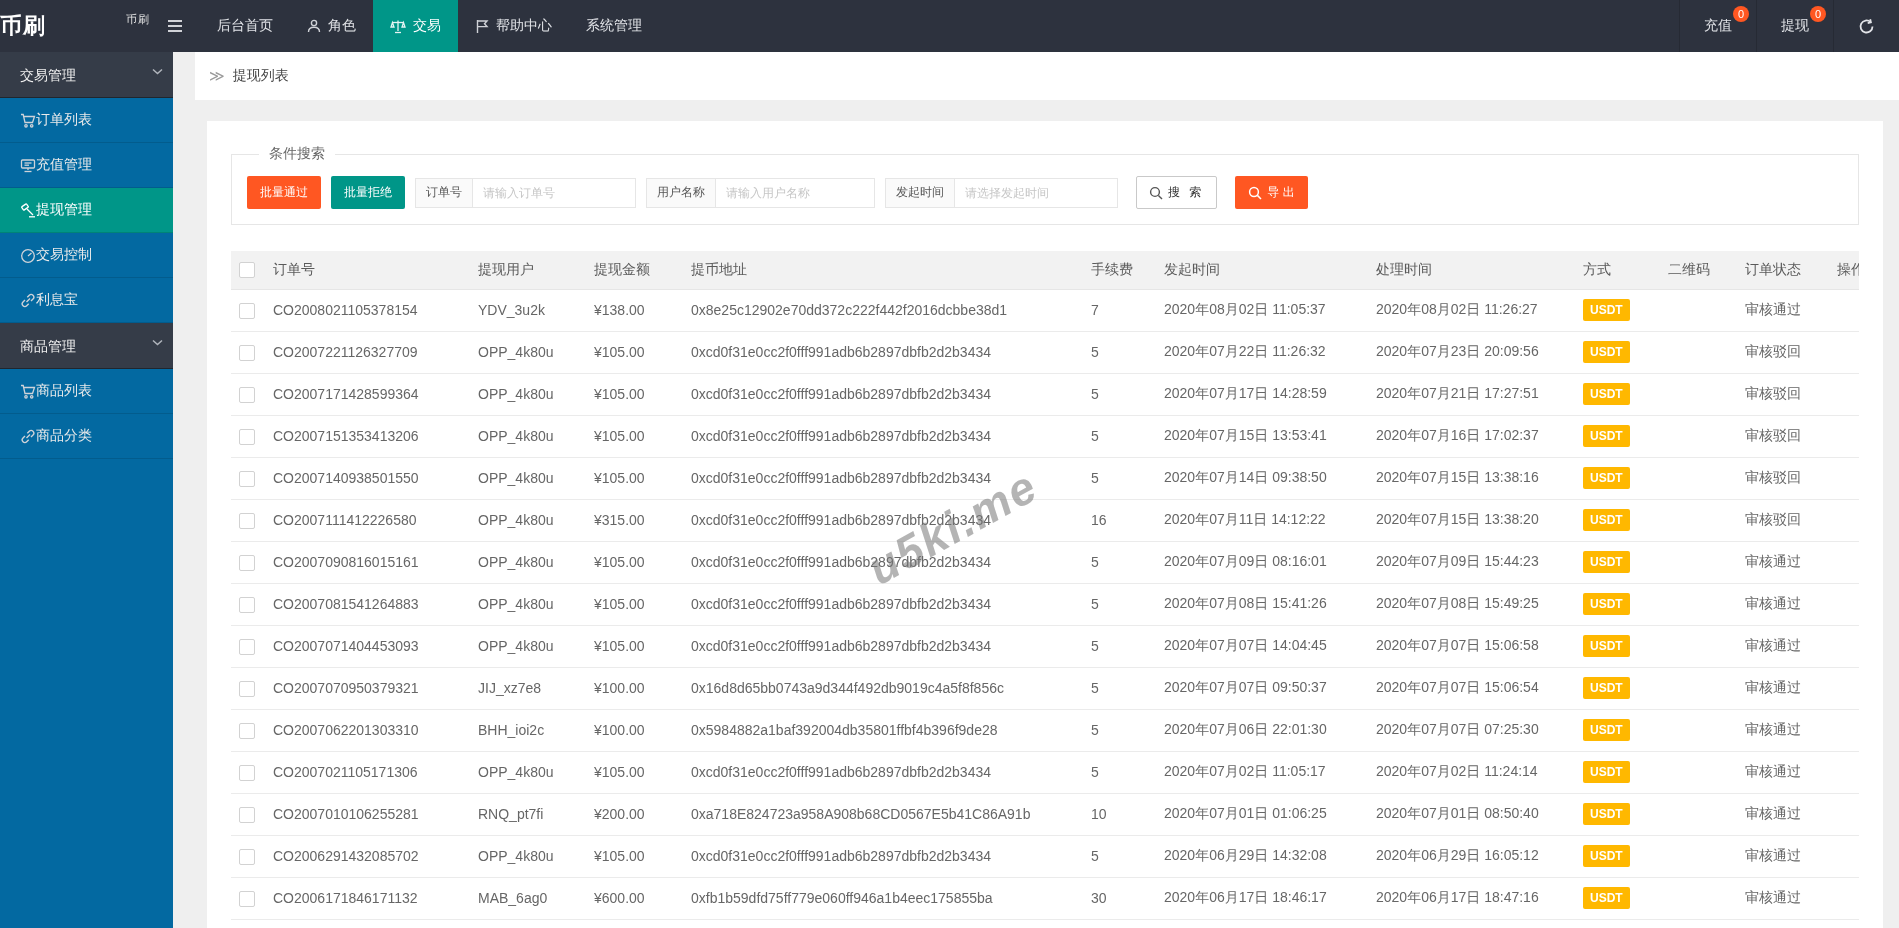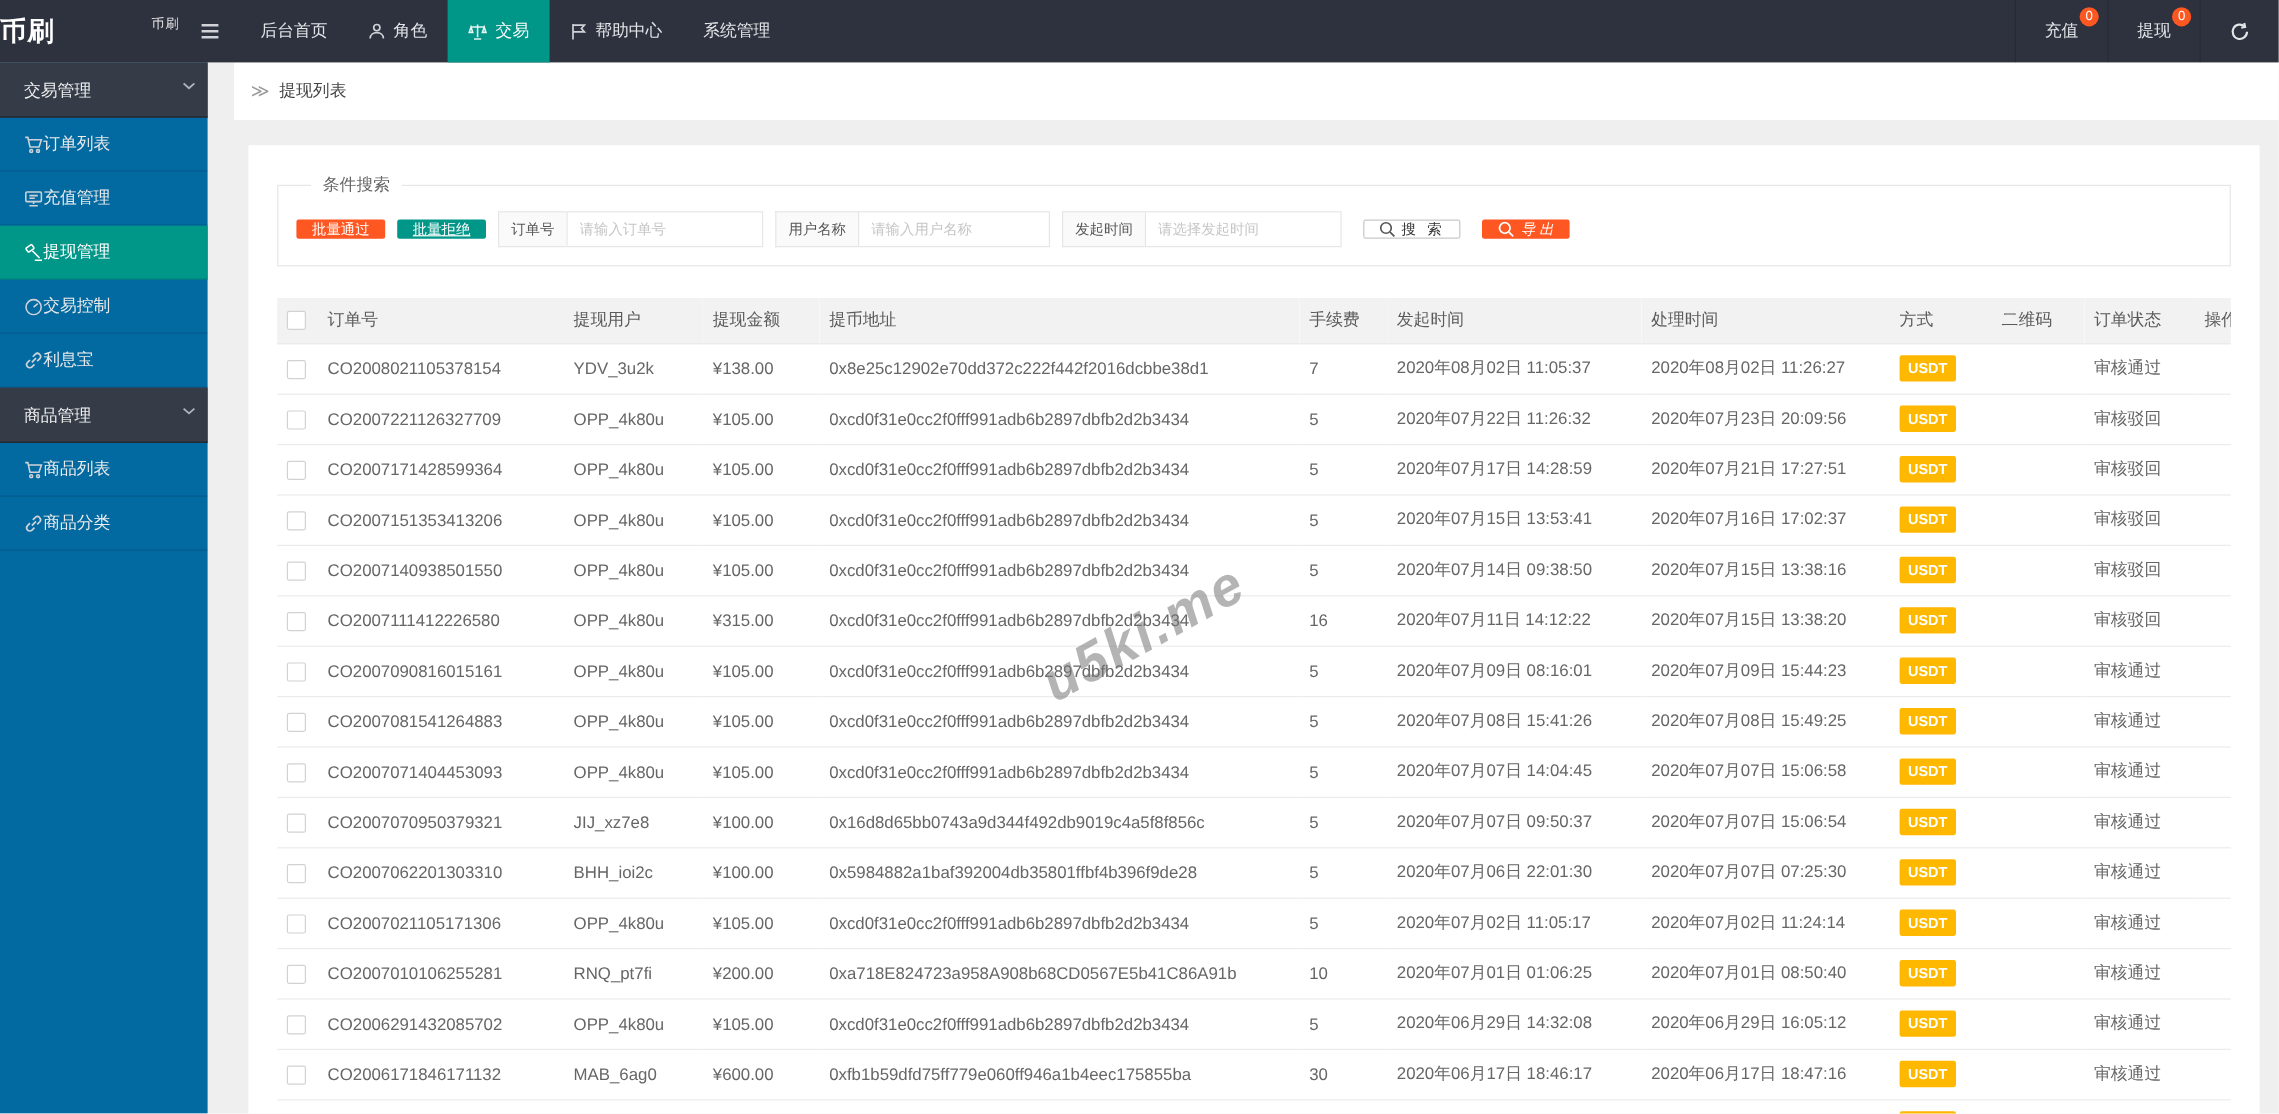--- a/index.html
+++ b/index.html
@@ -35,25 +35,25 @@
   .breadcrumb-bar { margin-left:195px; height:48px; background:#fff; display:flex; align-items:center; padding-left:14px; font-size:14px; color:#444; }
   .breadcrumb-bar .crumb-icon { color:#9a9a9a; font-size:15px; margin-right:8px; }
 
   
   .content { margin-left:195px; padding:21px 16px 0 12px; }
   .card { background:#fff; min-height:810px; padding:24px; }
 
   fieldset.search-fieldset { border:1px solid #e6e6e6; padding:13px 15px 15px; }
   fieldset.search-fieldset legend { font-size:14px; color:#666; padding:0 10px; margin-left:12px; }
   .search-row { display:flex; align-items:center; gap:10px; }
-  .btn { height:16px; border:none; border-radius:2px; color:#fff; font-size:12px; padding:0 13px; cursor:pointer; display:inline-flex; align-items:center; gap:5px; font-family:inherit; white-space:nowrap; }
+  .btn { height:33px; border:none; border-radius:2px; color:#fff; font-size:12px; padding:0 13px; cursor:pointer; display:inline-flex; align-items:center; gap:5px; font-family:inherit; white-space:nowrap; }
   .btn-orange { background:#ff5722; }
-  .btn-teal { background:#009688;text-decoration:underline; }
+  .btn-teal { background:#009688; }
   .btn-search { background:#fff; border:1px solid #c9c9c9; color:#333; letter-spacing:3px; padding:0 12px; margin-left:8px; }
-  .btn-export { margin-left:8px;font-style:italic; }
+  .btn-export { margin-left:8px; }
   .input-group { display:flex; height:30px; }
   .input-label { border:1px solid #e6e6e6; border-right:none; background:#fafafa; color:#565656; font-size:12px; display:flex; align-items:center; padding:0 10px; white-space:nowrap; }
   .input-group input { border:1px solid #e6e6e6; height:30px; padding:0 10px; font-size:12px; color:#666; outline:none; background:#fff; font-family:inherit; }
   .input-group input::placeholder { color:#c6c6c6; }
   .w-order { width:164px; } .w-user { width:160px; } .w-time { width:164px; }
 
   
   table.data-table { width:100%; border-collapse:collapse; table-layout:fixed; margin-top:26px; font-size:14px; color:#666; }
   .data-table th { background:#f2f2f2; font-weight:400; text-align:left; height:38px; padding:0 8px; color:#5a5a5a; border-bottom:1px solid #e6e6e6; white-space:nowrap; overflow:hidden; }
   .data-table td { height:42px; padding:0 8px; border-bottom:1px solid #ebebeb; white-space:nowrap; overflow:hidden; }

